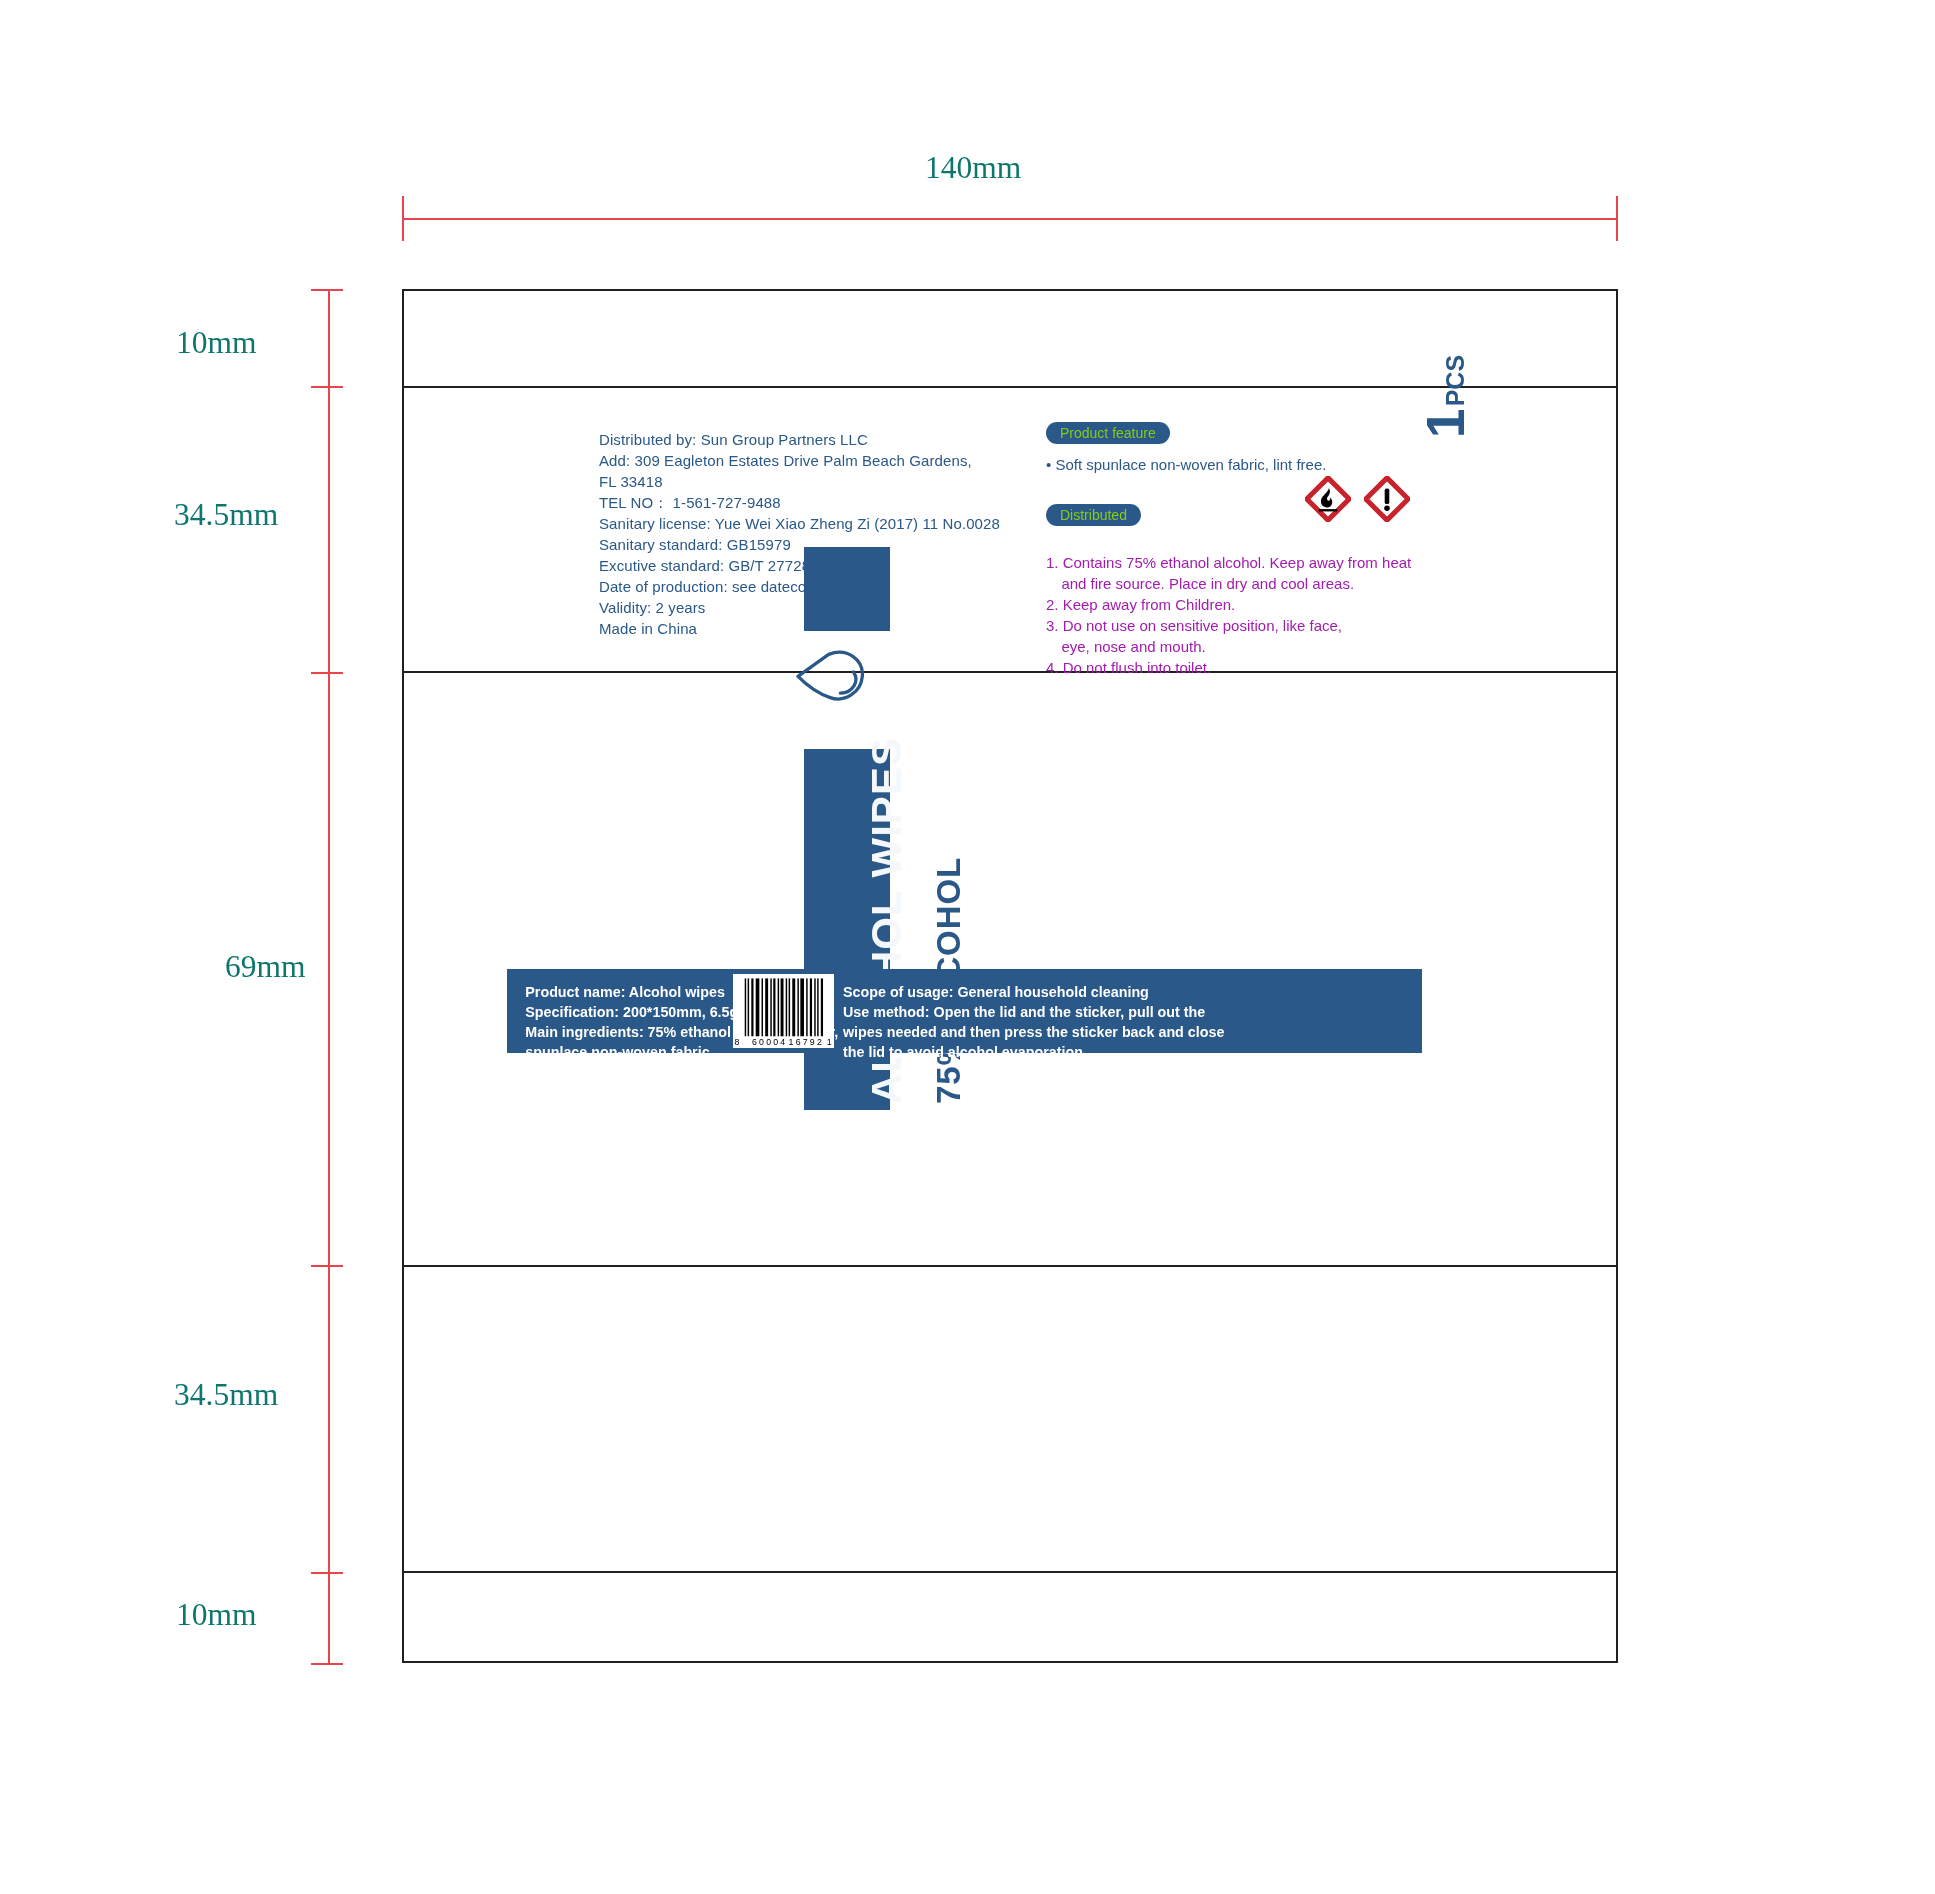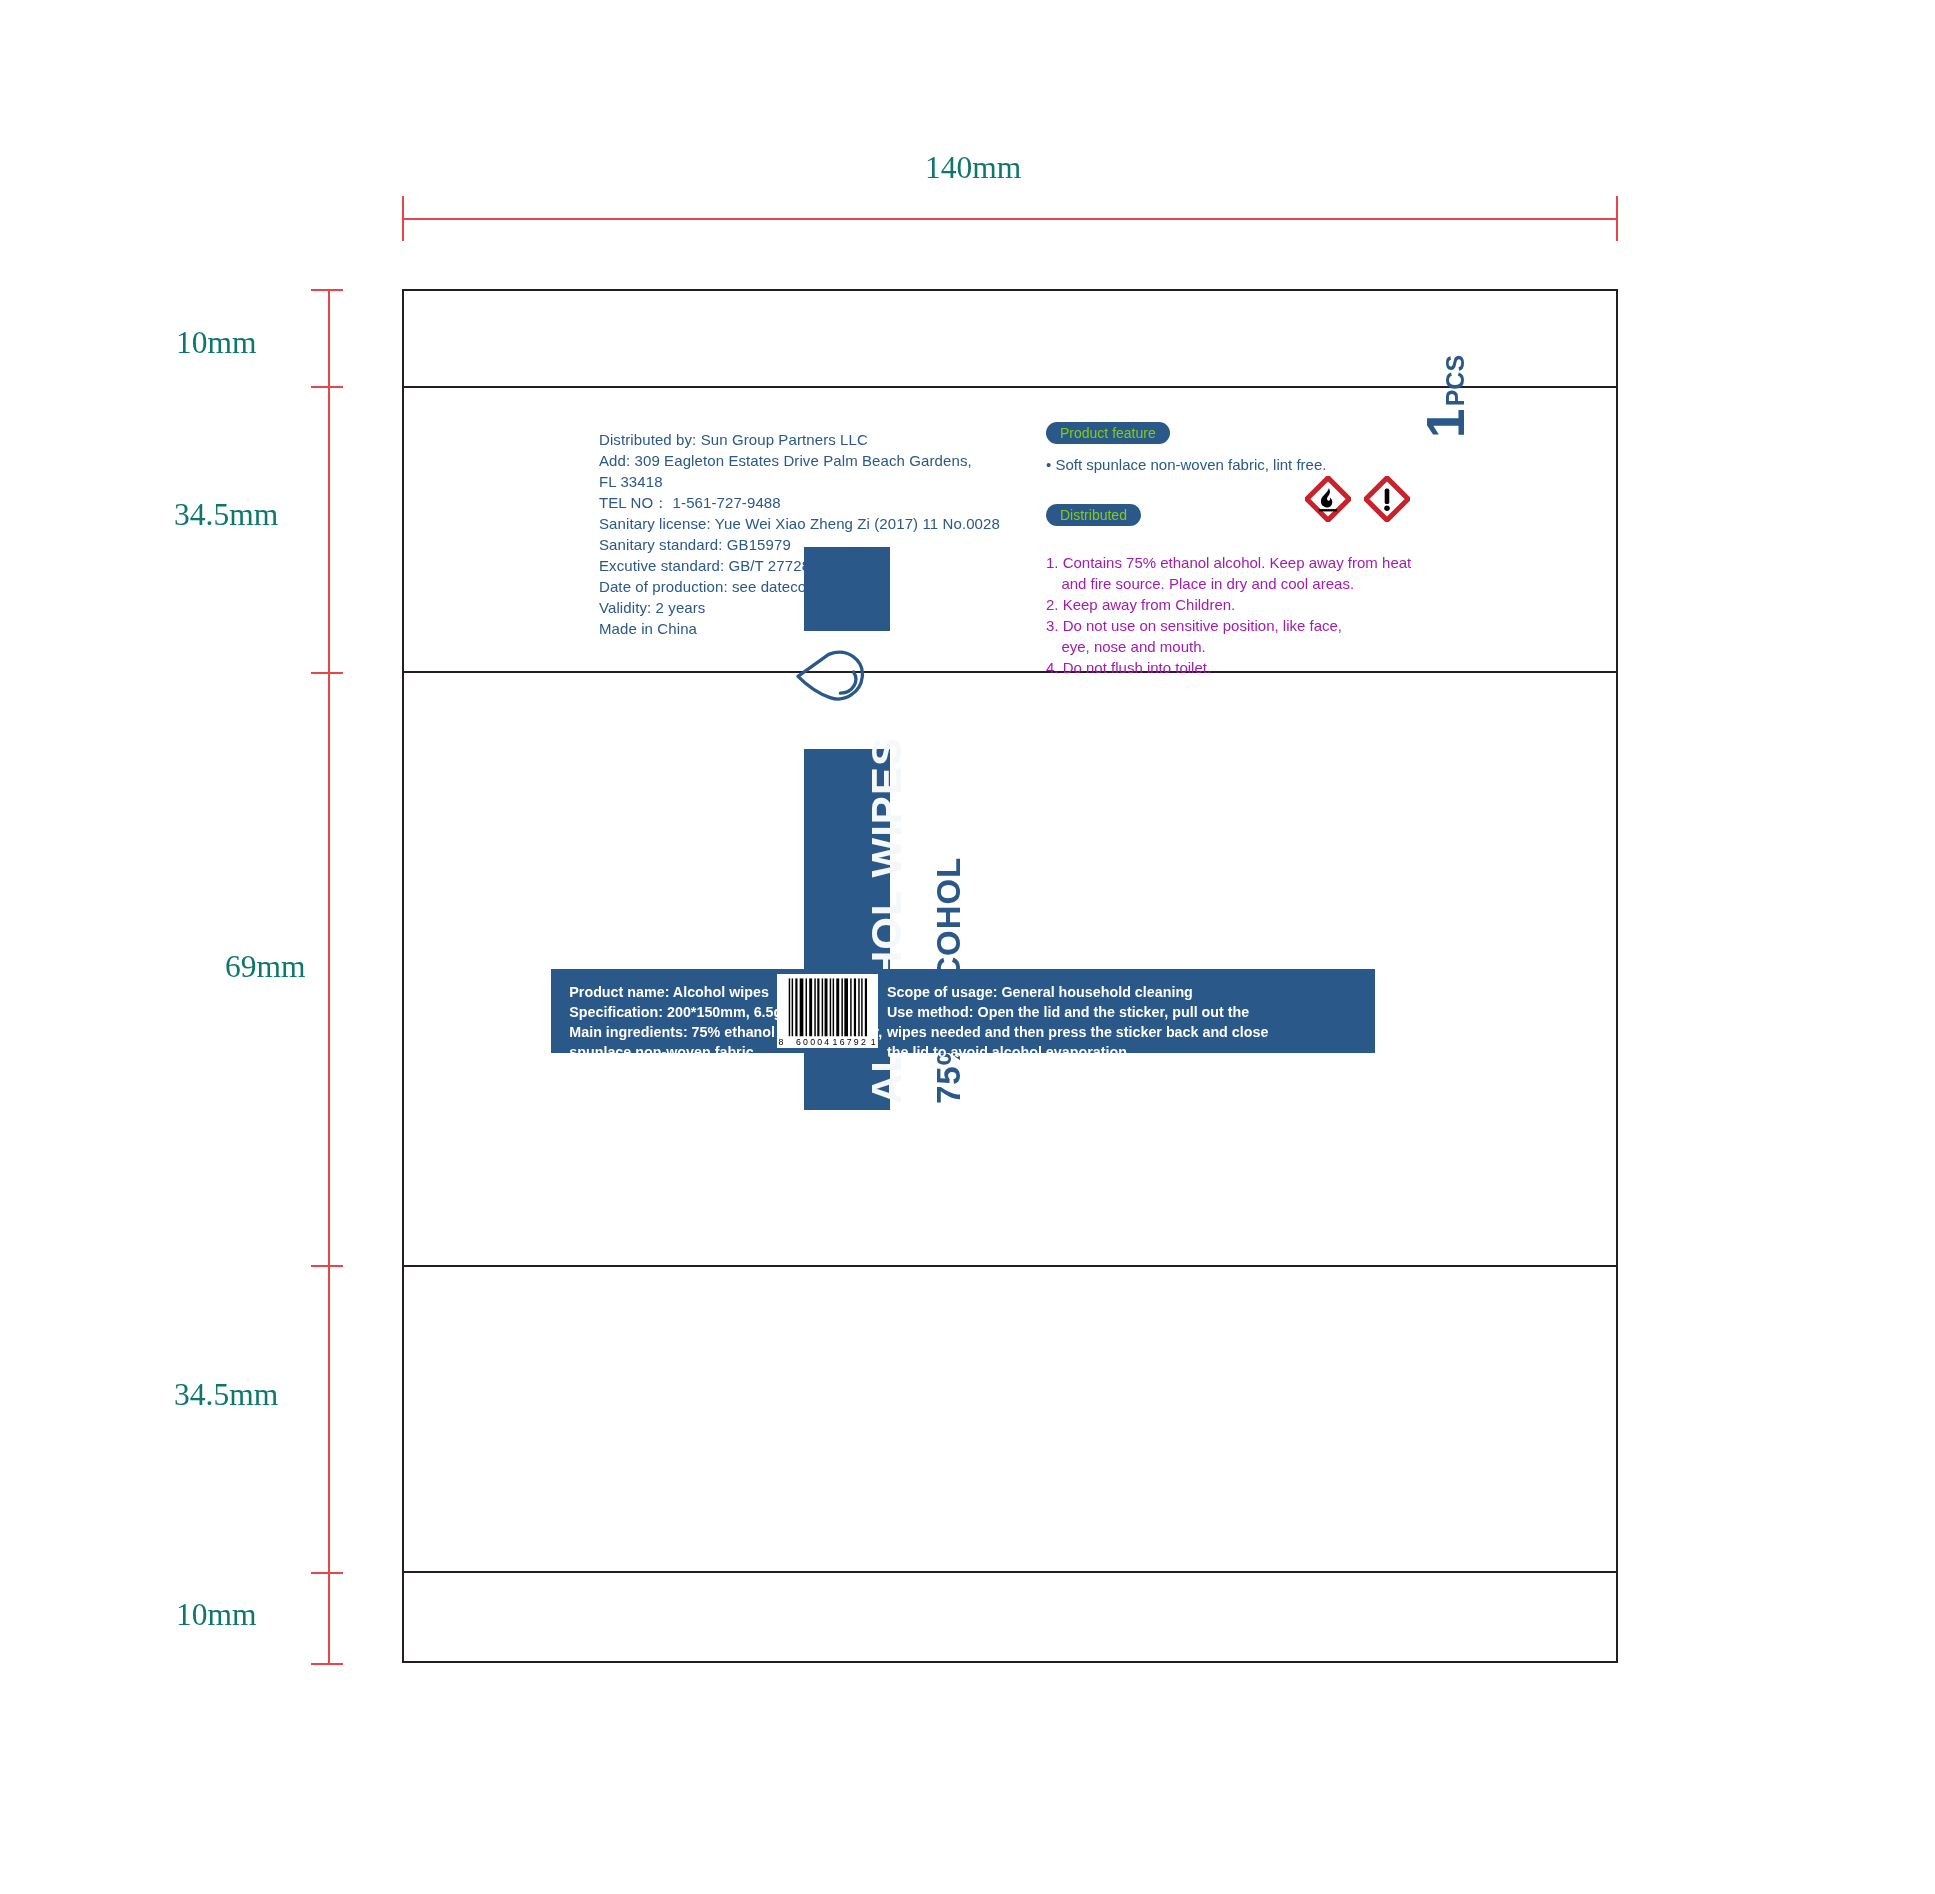--- a/index.html
+++ b/index.html
@@ -76,22 +76,22 @@
     position:absolute;left:1020px;top:147px;
     transform:rotate(-90deg);transform-origin:0 0;
     color:#2A5888;white-space:nowrap;
     display:flex;align-items:baseline;gap:2.2px;
   }
   #pcs .n{font-size:53px;font-weight:700;line-height:.82;}
   #pcs .u{font-size:25px;font-weight:700;}
 
   
   #label{
-    position:absolute;left:103px;top:678px;width:824px;height:84px;
-    background:#2A5888;display:flex;align-items:center;margin-left:44px;
+    position:absolute;left:103px;top:678px;width:915px;height:84px;
+    background:#2A5888;display:flex;align-items:center;
   }
   .lbl-txt{color:#ffffff;font-weight:700;font-size:14.3px;line-height:20px;white-space:nowrap;}
   #lbl-left{position:absolute;left:18.3px;top:12.5px;}
   #lbl-right{position:absolute;left:336px;top:12.5px;}
   #barcode{
     position:absolute;left:226px;top:5.1px;width:101px;height:74px;
     background:#ffffff;
   }
   #barcode svg{display:block;}
 </style>

